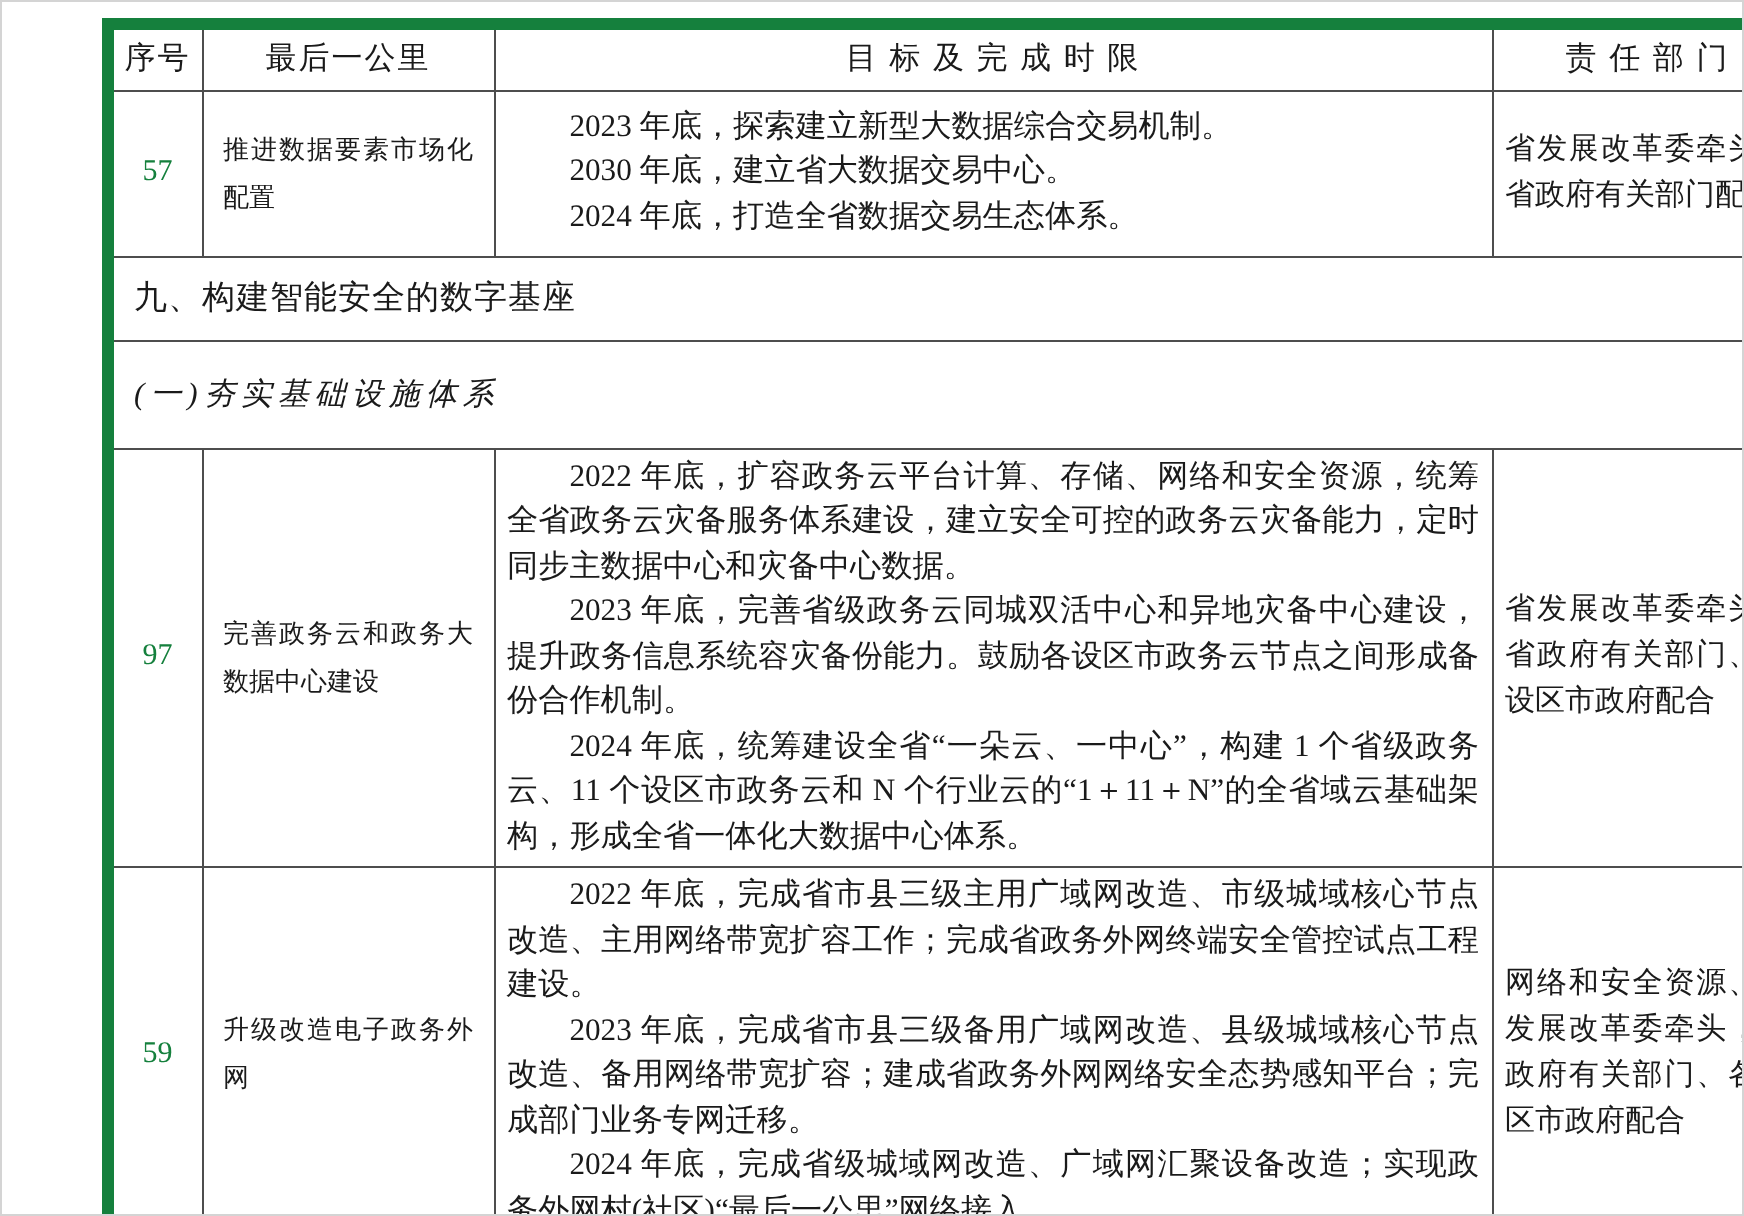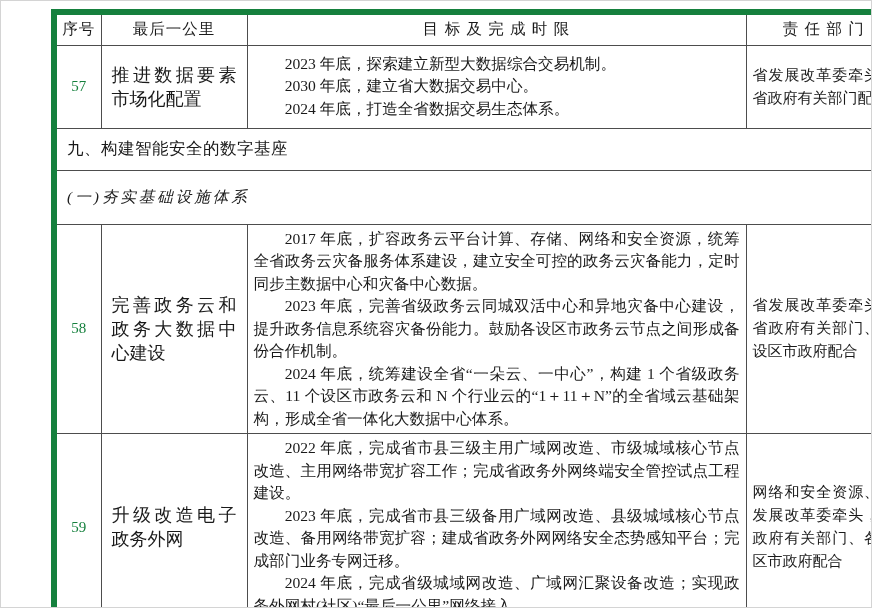--- a/index.html
+++ b/index.html
@@ -47,21 +47,21 @@
     font-size:15.5px;
     text-align:center;
     letter-spacing:1px;
   }
   .num{
     text-align:center;
     font-size:15px;
     color:#15803d;
   }
   .task{
-    font-size:18px;
+    font-size:13px;
     padding:0 10px;
     text-align:justify;
     text-justify:inter-ideograph;
     line-height:24px;
   }
   .goals{
     font-size:15.6px;
     padding:3px 6px;
     text-align:justify;
     text-justify:inter-ideograph;
@@ -121,24 +121,24 @@
 
       <tr class="h-sec">
         <td class="section" colspan="4">九、构建智能安全的数字基座</td>
       </tr>
 
       <tr class="h-sub">
         <td class="subsection" colspan="4">(一)夯实基础设施体系</td>
       </tr>
 
       <tr class="h-r58">
-        <td class="num">58</td>
+        <td class="num">97</td>
         <td class="task">完善政务云和政务大数据中心建设</td>
         <td class="goals">
-          <p>2017 年底，扩容政务云平台计算、存储、网络和安全资源，统筹全省政务云灾备服务体系建设，建立安全可控的政务云灾备能力，定时同步主数据中心和灾备中心数据。</p>
+          <p>2022 年底，扩容政务云平台计算、存储、网络和安全资源，统筹全省政务云灾备服务体系建设，建立安全可控的政务云灾备能力，定时同步主数据中心和灾备中心数据。</p>
           <p>2023 年底，完善省级政务云同城双活中心和异地灾备中心建设，提升政务信息系统容灾备份能力。鼓励各设区市政务云节点之间形成备份合作机制。</p>
           <p>2024 年底，统筹建设全省“一朵云、一中心”，构建 1 个省级政务云、11 个设区市政务云和 N 个行业云的“1＋11＋N”的全省域云基础架构，形成全省一体化大数据中心体系。</p>
         </td>
         <td class="dept">省发展改革委牵头，省政府有关部门、各设区市政府配合</td>
       </tr>
 
       <tr class="h-r59">
         <td class="num">59</td>
         <td class="task">升级改造电子政务外网</td>
         <td class="goals">

